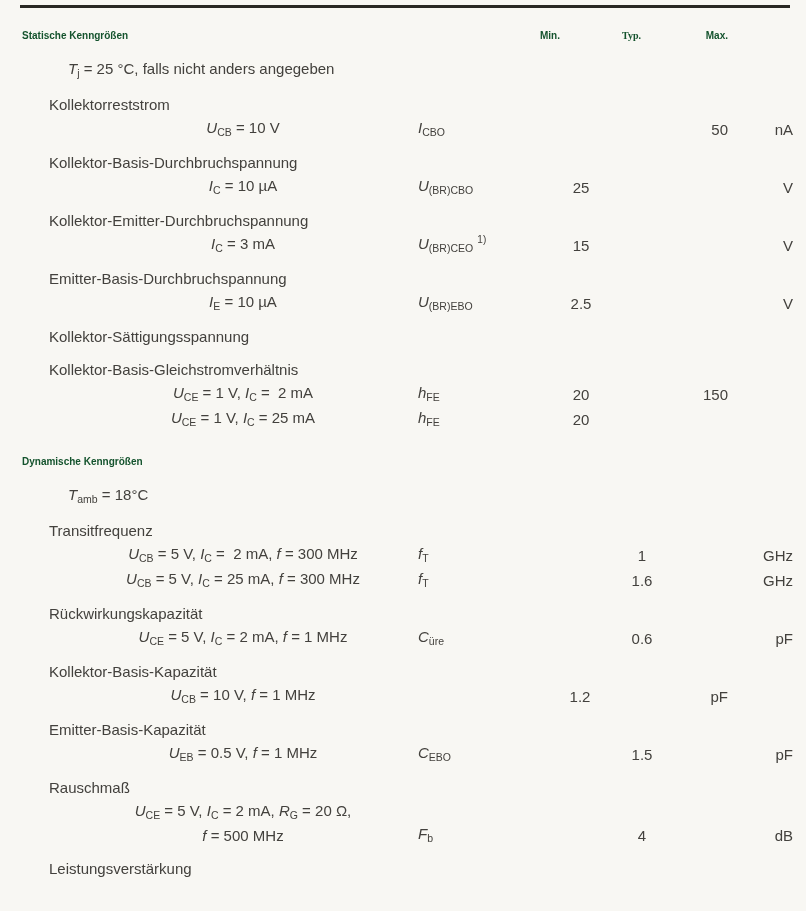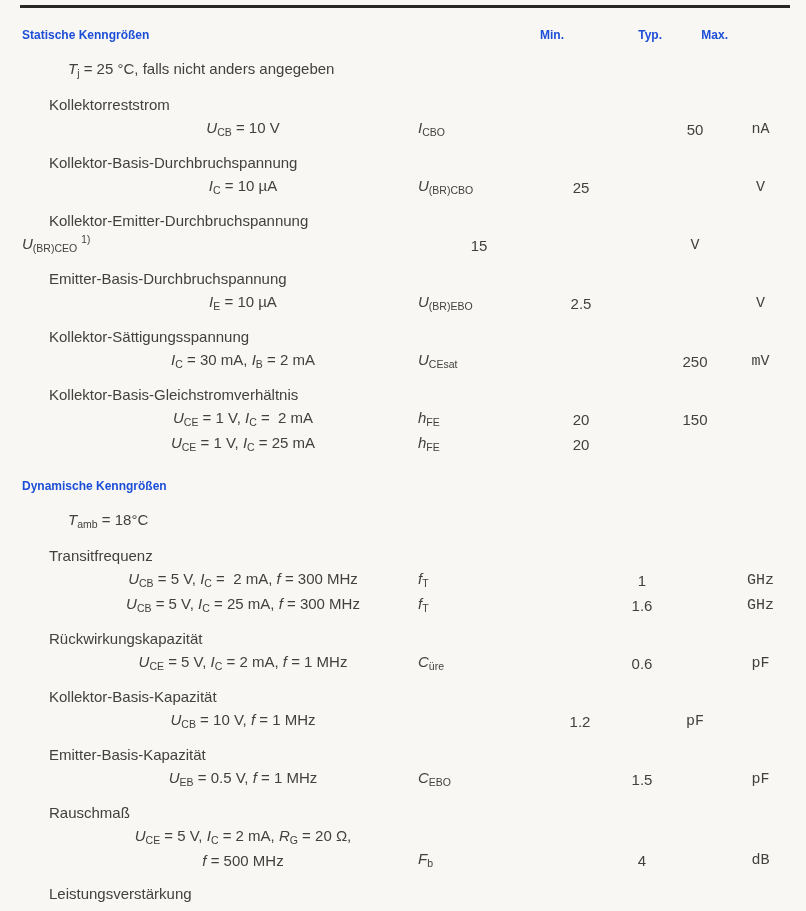--- a/index.html
+++ b/index.html
@@ -15,26 +15,26 @@
   .rule-top{position:absolute;top:5px;left:20px;width:770px;height:3px;background:#2a2824;}
   .content{position:absolute;top:26px;left:22px;width:771px;}
 
   .section + .section{margin-top:21px;}
 
   .header-row{
     display:grid;
     grid-template-columns:516px 84px 40px 66px 65px;
     align-items:baseline;
     font-weight:bold;
-    font-size:12px;
-    color:#1d4ed8;
+    font-size:10px;
+    color:#14532d;
     line-height:19px;
   }
   .header-row .min{padding-left:2px;}
-  .header-row .typ{text-align:right;}
+  .header-row .typ{text-align:left;font-family:Liberation Serif, serif;}
   .header-row .max{text-align:right;}
   .header-row .unit{text-align:right;}
   .no-cols .colhead{visibility:hidden;}
 
   .note{margin-top:14px;padding-left:46px;line-height:20px;white-space:pre;}
 
   .group{margin-top:10px;}
   .note + .groups .group:first-child{margin-top:13px;}
   .group-name{padding-left:27px;line-height:23px;}
 
@@ -42,22 +42,22 @@
     display:grid;
     grid-template-columns:396px 120px 84px 40px 66px 65px;
     align-items:end;
     line-height:23px;
   }
   .row .cond{padding-left:46px;}
   .cond-line{white-space:pre;text-align:center;}
   .row .sym{white-space:pre;}
   .row .min{padding-left:2px;text-align:center;}
   .row .typ{text-align:center;}
-  .row .max{text-align:center;}
-  .row .unit{text-align:center;font-family:Liberation Mono, monospace;}
+  .row .max{text-align:right;}
+  .row .unit{text-align:right;}
 
   .it{font-style:italic;}
   sub{font-size:10.5px;vertical-align:baseline;position:relative;top:3px;}
   sup{font-size:10px;vertical-align:baseline;position:relative;top:-6px;}
 </style>
 </head>
 <body>
 
 <div class="sheet">
   <div class="rule-top"></div>
@@ -99,20 +99,23 @@
     <div class="typ"></div>
     <div class="max"></div>
     <div class="unit">V</div>
   </div>
 </div>
 
   <div class="group">
     <div class="group-name">Kollektor-Emitter-Durchbruchspannung</div>
 
   <div class="row">
+    <div class="cond">
+                <div class="cond-line"><span class="it">I</span><sub>C</sub><span> = 3 mA</span></div>
+              </div>
     <div class="sym"><span class="it">U</span><sub>(BR)CEO</sub><span> </span><sup>1)</sup></div>
     <div class="min">15</div>
     <div class="typ"></div>
     <div class="max"></div>
     <div class="unit">V</div>
   </div>
 </div>
 
   <div class="group">
     <div class="group-name">Emitter-Basis-Durchbruchspannung</div>
@@ -125,30 +128,20 @@
     <div class="min">2.5</div>
     <div class="typ"></div>
     <div class="max"></div>
     <div class="unit">V</div>
   </div>
 </div>
 
   <div class="group">
     <div class="group-name">Kollektor-Sättigungsspannung</div>
 
-  <div class="row">
-    <div class="cond">
-                <div class="cond-line"><span class="it">I</span><sub>C</sub><span> = 30 mA, </span><span class="it">I</span><sub>B</sub><span> = 2 mA</span></div>
-              </div>
-    <div class="sym"><span class="it">U</span><sub>CEsat</sub></div>
-    <div class="min"></div>
-    <div class="typ"></div>
-    <div class="max">250</div>
-    <div class="unit">mV</div>
-  </div>
 </div>
 
   <div class="group">
     <div class="group-name">Kollektor-Basis-Gleichstromverhältnis</div>
 
   <div class="row">
     <div class="cond">
                 <div class="cond-line"><span class="it">U</span><sub>CE</sub><span> = 1 V, </span><span class="it">I</span><sub>C</sub><span> =  2 mA</span></div>
               </div>
     <div class="sym"><span class="it">h</span><sub>FE</sub></div>

